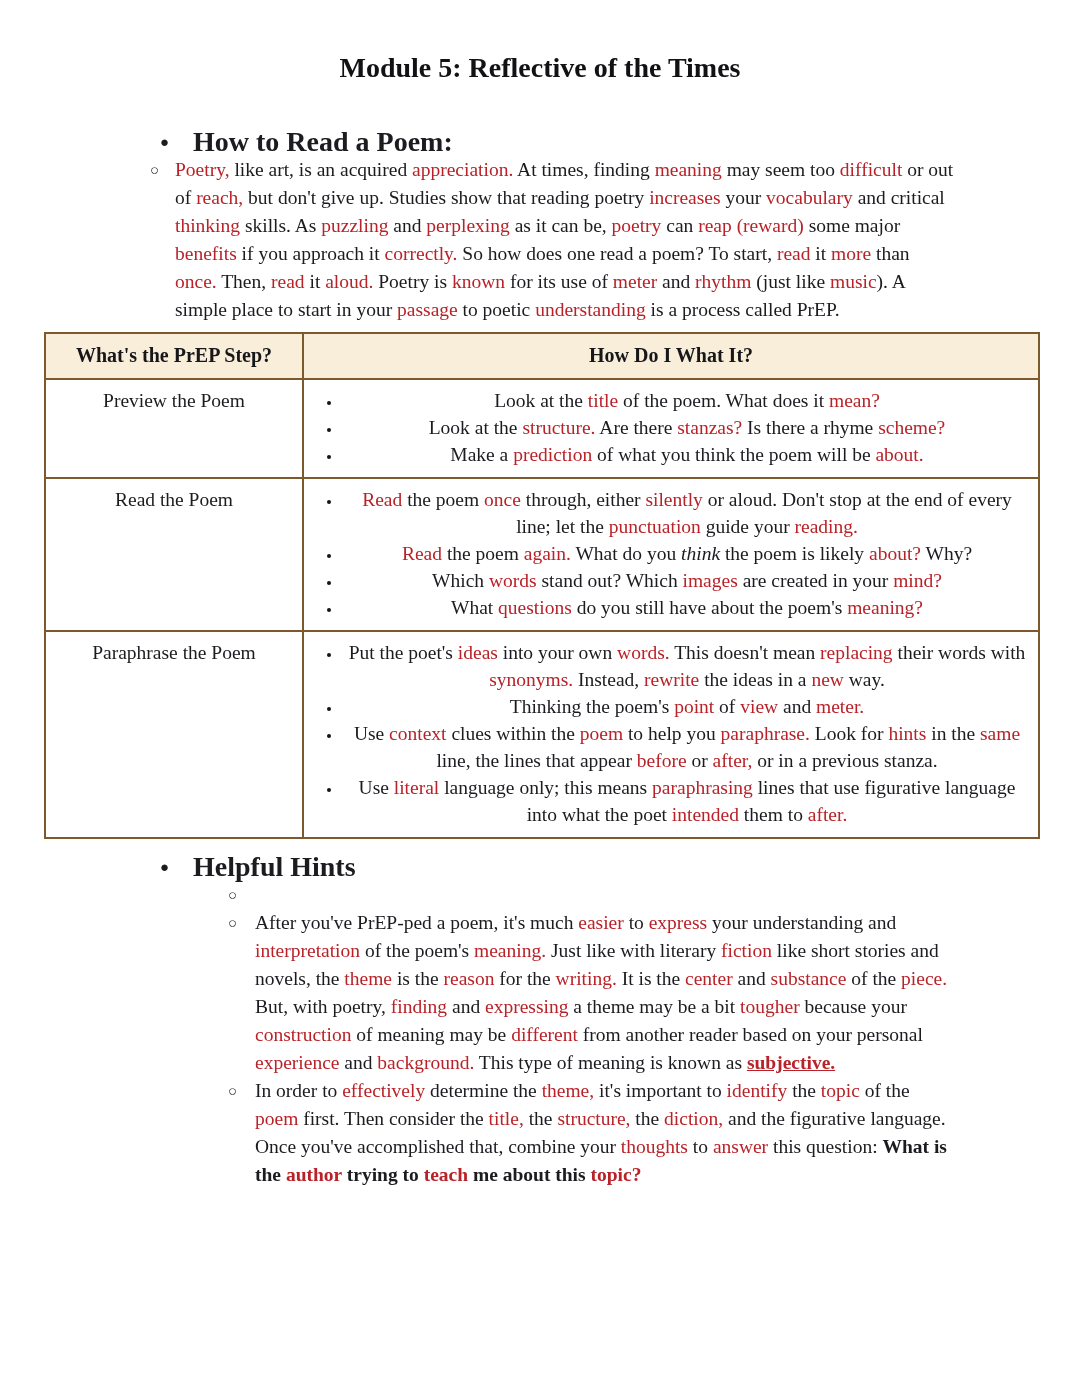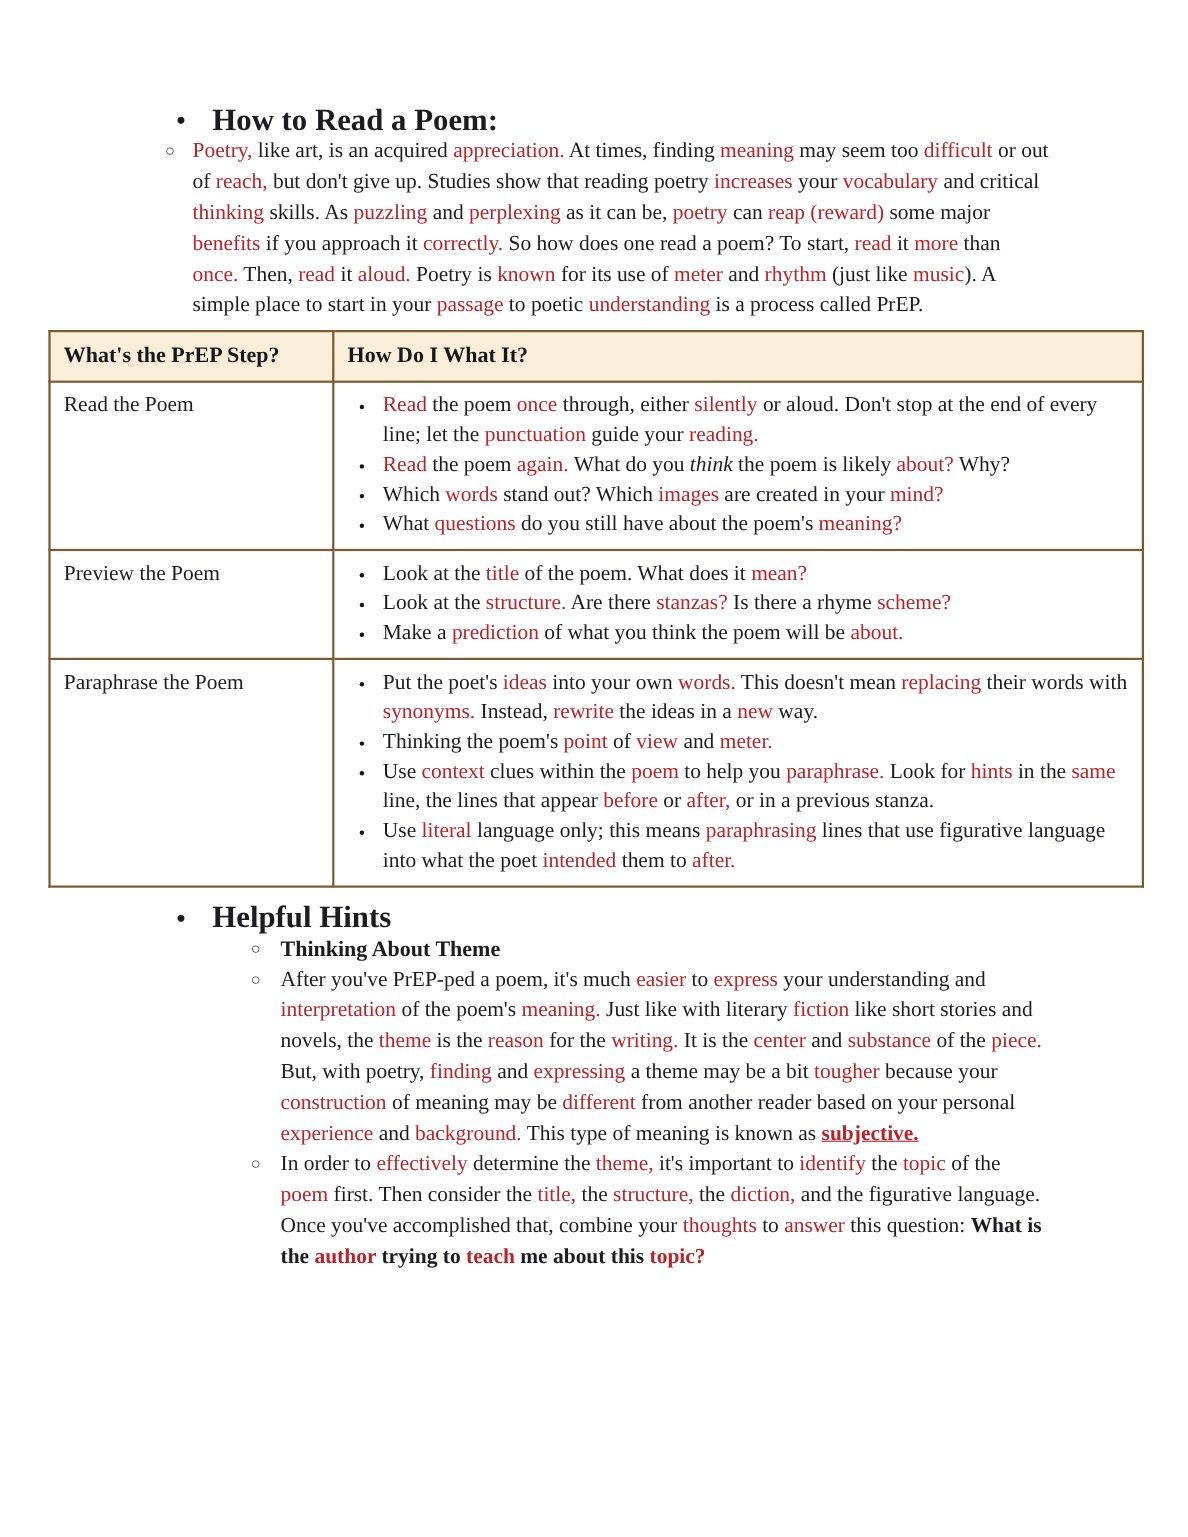--- a/index.html
+++ b/index.html
@@ -52,21 +52,21 @@
   
   table.prep{
     margin:8px 0 0 44px;
     width:996px;
     border-collapse:collapse;
     table-layout:fixed;
   }
   table.prep th,table.prep td{
     border:2px solid var(--tbl-border);
     vertical-align:top;
-    text-align:left;
+    text-align:center;
     padding:7px 12px 9px 12px;
   }
   table.prep th{
     background:var(--tbl-head-bg);
     font-size:20px;
     font-weight:bold;
     line-height:28px;
     color:#17171a;
   }
   table.prep col.c1{width:258px;}
@@ -83,20 +83,21 @@
   table.prep td.how-cell li::marker{color:#141416;font-size:15px;}
 
   .section-2{margin-top:14px;}
   .section-2 .l1-item{margin-bottom:0;}
 </style>
 </head>
 <body>
 
 <div class="page">
 
+  <h1 class="doc-title">Module 5: Reflective of the Times</h1>
 
   <section class="section-1">
     <div class="l1-item">
       <span class="marker">●</span>
       <span class="l1-text">How to Read a Poem:</span>
     </div>
     <div class="l2-item">
       <span class="marker">○</span>
       <div class="para"><span class="seg red">Poetry,</span><span class="seg"> like art, is an acquired </span><span class="seg red">appreciation.</span><span class="seg"> At times, finding </span><span class="seg red">meaning</span><span class="seg"> may seem too </span><span class="seg red">difficult</span><span class="seg"> or out of </span><span class="seg red">reach,</span><span class="seg"> but don't give up. Studies show that reading poetry </span><span class="seg red">increases</span><span class="seg"> your </span><span class="seg red">vocabulary</span><span class="seg"> and critical </span><span class="seg red">thinking</span><span class="seg"> skills. As </span><span class="seg red">puzzling</span><span class="seg"> and </span><span class="seg red">perplexing</span><span class="seg"> as it can be, </span><span class="seg red">poetry</span><span class="seg"> can </span><span class="seg red">reap</span><span class="seg"> </span><span class="seg red">(reward)</span><span class="seg"> some major </span><span class="seg red">benefits</span><span class="seg"> if you approach it </span><span class="seg red">correctly.</span><span class="seg"> So how does one read a poem? To start, </span><span class="seg red">read</span><span class="seg"> it </span><span class="seg red">more</span><span class="seg"> than </span><span class="seg red">once.</span><span class="seg"> Then, </span><span class="seg red">read</span><span class="seg"> it </span><span class="seg red">aloud.</span><span class="seg"> Poetry is </span><span class="seg red">known</span><span class="seg"> for its use of </span><span class="seg red">meter</span><span class="seg"> and </span><span class="seg red">rhythm</span><span class="seg"> (just like </span><span class="seg red">music</span><span class="seg">). A simple place to start in your </span><span class="seg red">passage</span><span class="seg"> to poetic </span><span class="seg red">understanding</span><span class="seg"> is a process called PrEP.</span></div>
     </div>
@@ -108,37 +109,37 @@
         <col>
       </colgroup>
     <thead>
       <tr>
         <th>What's the PrEP Step?</th>
         <th>How Do I What It?</th>
       </tr>
     </thead>
     <tbody>
       <tr>
+        <td class="step-cell">Preview the Poem</td>
+        <td class="how-cell">
+          <ul>
+              <li><span class="seg">Look at the </span><span class="seg red">title</span><span class="seg"> of the poem. What does it </span><span class="seg red">mean?</span></li>
+              <li><span class="seg">Look at the </span><span class="seg red">structure.</span><span class="seg"> Are there </span><span class="seg red">stanzas?</span><span class="seg"> Is there a rhyme </span><span class="seg red">scheme?</span></li>
+              <li><span class="seg">Make a </span><span class="seg red">prediction</span><span class="seg"> of what you think the poem will be </span><span class="seg red">about.</span></li>
+            </ul>
+        </td>
+      </tr>
+      <tr>
         <td class="step-cell">Read the Poem</td>
         <td class="how-cell">
           <ul>
               <li><span class="seg red">Read</span><span class="seg"> the poem </span><span class="seg red">once</span><span class="seg"> through, either </span><span class="seg red">silently</span><span class="seg"> or aloud. Don't stop at the end of every line; let the </span><span class="seg red">punctuation</span><span class="seg"> guide your </span><span class="seg red">reading.</span></li>
               <li><span class="seg red">Read</span><span class="seg"> the poem </span><span class="seg red">again.</span><span class="seg"> What do you </span><span class="seg i">think</span><span class="seg"> the poem is likely </span><span class="seg red">about?</span><span class="seg"> Why?</span></li>
               <li><span class="seg">Which </span><span class="seg red">words</span><span class="seg"> stand out? Which </span><span class="seg red">images</span><span class="seg"> are created in your </span><span class="seg red">mind?</span></li>
               <li><span class="seg">What </span><span class="seg red">questions</span><span class="seg"> do you still have about the poem's </span><span class="seg red">meaning?</span></li>
-            </ul>
-        </td>
-      </tr>
-      <tr>
-        <td class="step-cell">Preview the Poem</td>
-        <td class="how-cell">
-          <ul>
-              <li><span class="seg">Look at the </span><span class="seg red">title</span><span class="seg"> of the poem. What does it </span><span class="seg red">mean?</span></li>
-              <li><span class="seg">Look at the </span><span class="seg red">structure.</span><span class="seg"> Are there </span><span class="seg red">stanzas?</span><span class="seg"> Is there a rhyme </span><span class="seg red">scheme?</span></li>
-              <li><span class="seg">Make a </span><span class="seg red">prediction</span><span class="seg"> of what you think the poem will be </span><span class="seg red">about.</span></li>
             </ul>
         </td>
       </tr>
       <tr>
         <td class="step-cell">Paraphrase the Poem</td>
         <td class="how-cell">
           <ul>
               <li><span class="seg">Put the poet's </span><span class="seg red">ideas</span><span class="seg"> into your own </span><span class="seg red">words.</span><span class="seg"> This doesn't mean </span><span class="seg red">replacing</span><span class="seg"> their words with </span><span class="seg red">synonyms.</span><span class="seg"> Instead, </span><span class="seg red">rewrite</span><span class="seg"> the ideas in a </span><span class="seg red">new</span><span class="seg"> way.</span></li>
               <li><span class="seg">Thinking the poem's </span><span class="seg red">point</span><span class="seg"> of </span><span class="seg red">view</span><span class="seg"> and </span><span class="seg red">meter.</span></li>
               <li><span class="seg">Use </span><span class="seg red">context</span><span class="seg"> clues within the </span><span class="seg red">poem</span><span class="seg"> to help you </span><span class="seg red">paraphrase.</span><span class="seg"> Look for </span><span class="seg red">hints</span><span class="seg"> in the </span><span class="seg red">same</span><span class="seg"> line, the lines that appear </span><span class="seg red">before</span><span class="seg"> or </span><span class="seg red">after,</span><span class="seg"> or in a previous stanza.</span></li>
@@ -149,21 +150,20 @@
     </tbody>
   </table>
 
   <section class="section-2">
     <div class="l1-item">
       <span class="marker">●</span>
       <span class="l1-text">Helpful Hints</span>
     </div>
     <div class="l3-item">
       <span class="marker">○</span>
-      <div class="para bold-line">Thinking About Theme</div>
     </div>
     <div class="l3-item">
       <span class="marker">○</span>
       <div class="para"><span class="seg">After you've PrEP-ped a poem, it's much </span><span class="seg red">easier</span><span class="seg"> to </span><span class="seg red">express</span><span class="seg"> your understanding and </span><span class="seg red">interpretation</span><span class="seg"> of the poem's </span><span class="seg red">meaning.</span><span class="seg"> Just like with literary </span><span class="seg red">fiction</span><span class="seg"> like short stories and novels, the </span><span class="seg red">theme</span><span class="seg"> is the </span><span class="seg red">reason</span><span class="seg"> for the </span><span class="seg red">writing.</span><span class="seg"> It is the </span><span class="seg red">center</span><span class="seg"> and </span><span class="seg red">substance</span><span class="seg"> of the </span><span class="seg red">piece.</span><span class="seg"> But, with poetry, </span><span class="seg red">finding</span><span class="seg"> and </span><span class="seg red">expressing</span><span class="seg"> a theme may be a bit </span><span class="seg red">tougher</span><span class="seg"> because your </span><span class="seg red">construction</span><span class="seg"> of meaning may be </span><span class="seg red">different</span><span class="seg"> from another reader based on your personal </span><span class="seg red">experience</span><span class="seg"> and </span><span class="seg red">background.</span><span class="seg"> This type of meaning is known as </span><span class="seg red b u">subjective.</span></div>
     </div>
     <div class="l3-item">
       <span class="marker">○</span>
       <div class="para"><span class="seg">In order to </span><span class="seg red">effectively</span><span class="seg"> determine the </span><span class="seg red">theme,</span><span class="seg"> it's important to </span><span class="seg red">identify</span><span class="seg"> the </span><span class="seg red">topic</span><span class="seg"> of the </span><span class="seg red">poem</span><span class="seg"> first. Then consider the </span><span class="seg red">title,</span><span class="seg"> the </span><span class="seg red">structure,</span><span class="seg"> the </span><span class="seg red">diction,</span><span class="seg"> and the figurative language. Once you've accomplished that, combine your </span><span class="seg red">thoughts</span><span class="seg"> to </span><span class="seg red">answer</span><span class="seg"> this question: </span><span class="seg b">What is the </span><span class="seg red b">author</span><span class="seg b"> trying to </span><span class="seg red b">teach</span><span class="seg b"> me about this </span><span class="seg red b">topic?</span></div>
     </div>
   </section>

